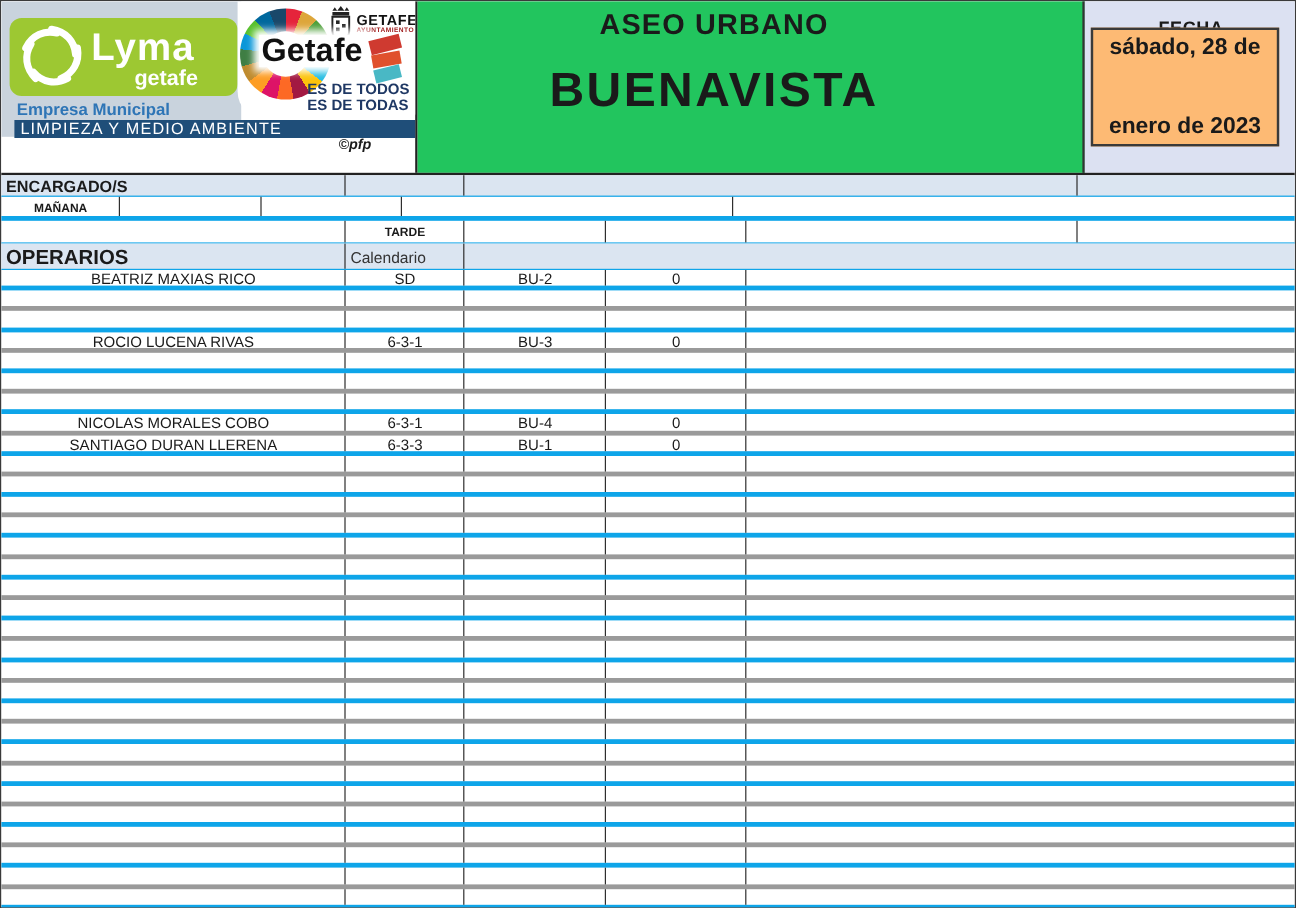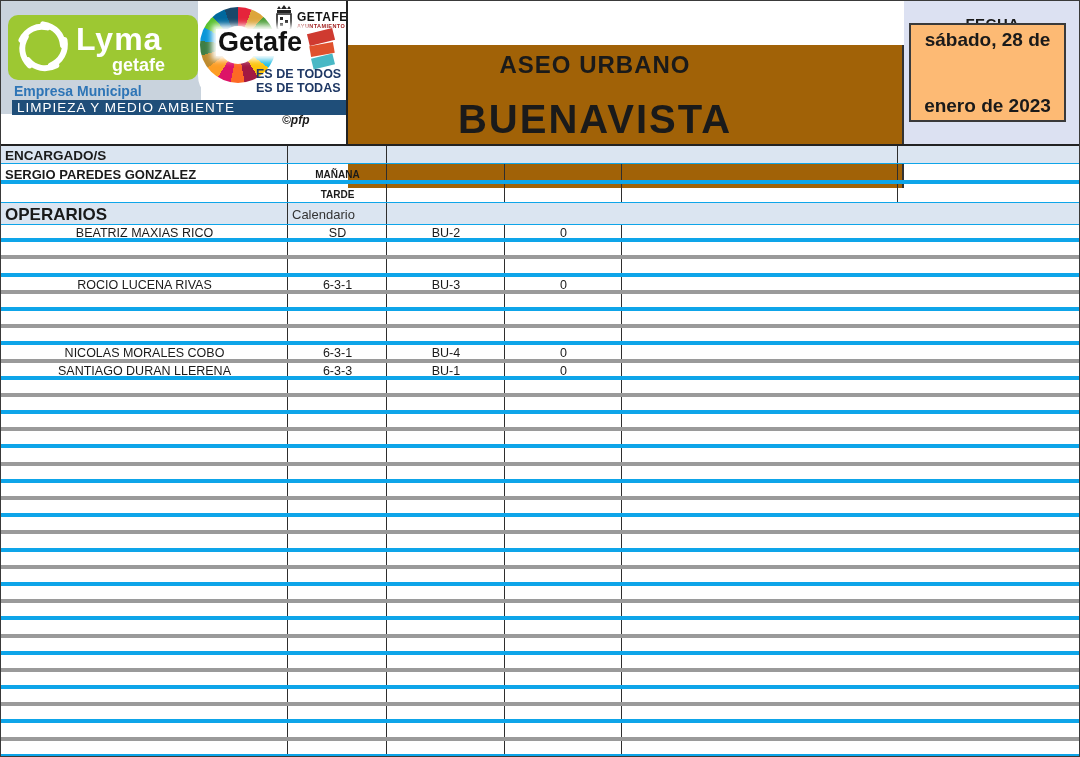--- a/index.html
+++ b/index.html
@@ -4,22 +4,22 @@
 <style>
   html,body{margin:0;padding:0;background:#e8e8e8;}
   #page{
     position:relative;width:1080px;height:757px;background:#ffffff;
     font-family:"Liberation Sans",sans-serif;color:#1a1a1a;
     border:1px solid #3a3a3a;box-sizing:border-box;overflow:hidden;
   }
   
   .title-area{
     position:absolute;left:347px;top:0;width:556px;height:143px;
-    background:#a16207;border-right:2px solid #333;box-sizing:border-box;
-    text-align:center;padding-right:60px;margin-top:44px;
+    background:#22c55e;border-right:2px solid #333;box-sizing:border-box;
+    text-align:center;padding-right:60px;
   }
   .title-main{font-size:24px;font-weight:bold;letter-spacing:1px;margin-top:6px;}
   .title-zone{font-size:40px;font-weight:bold;letter-spacing:2px;margin-top:18px;}
   .fecha-area{
     position:absolute;left:903px;top:0;width:177px;height:143px;
     background:#dce1f2;box-sizing:border-box;text-align:center;
   }
   .fecha-label{font-size:15px;font-weight:bold;margin-top:14px;letter-spacing:.5px;}
   .fecha-box{
     position:absolute;left:5px;top:22px;width:157px;height:99px;
@@ -159,21 +159,20 @@
   <div class="sheet-table">
 
     <div class="trow row-enc">
       <div class="cell w1 enc-label">ENCARGADO/S</div>
       <div class="cell w2"></div>
       <div class="cell we"></div>
       <div class="cell wr"></div>
     </div>
 
     <div class="trow row-man">
-      <div class="cell w1 enc-name">SERGIO PAREDES GONZALEZ</div>
       <div class="cell w2 turno">MAÑANA</div>
       <div class="cell w3"></div>
       <div class="cell w4"></div>
       <div class="cell w5a"></div>
       <div class="cell wr"></div>
     </div>
 
     <div class="trow row-tar">
       <div class="cell w1"></div>
       <div class="cell w2 turno">TARDE</div>

